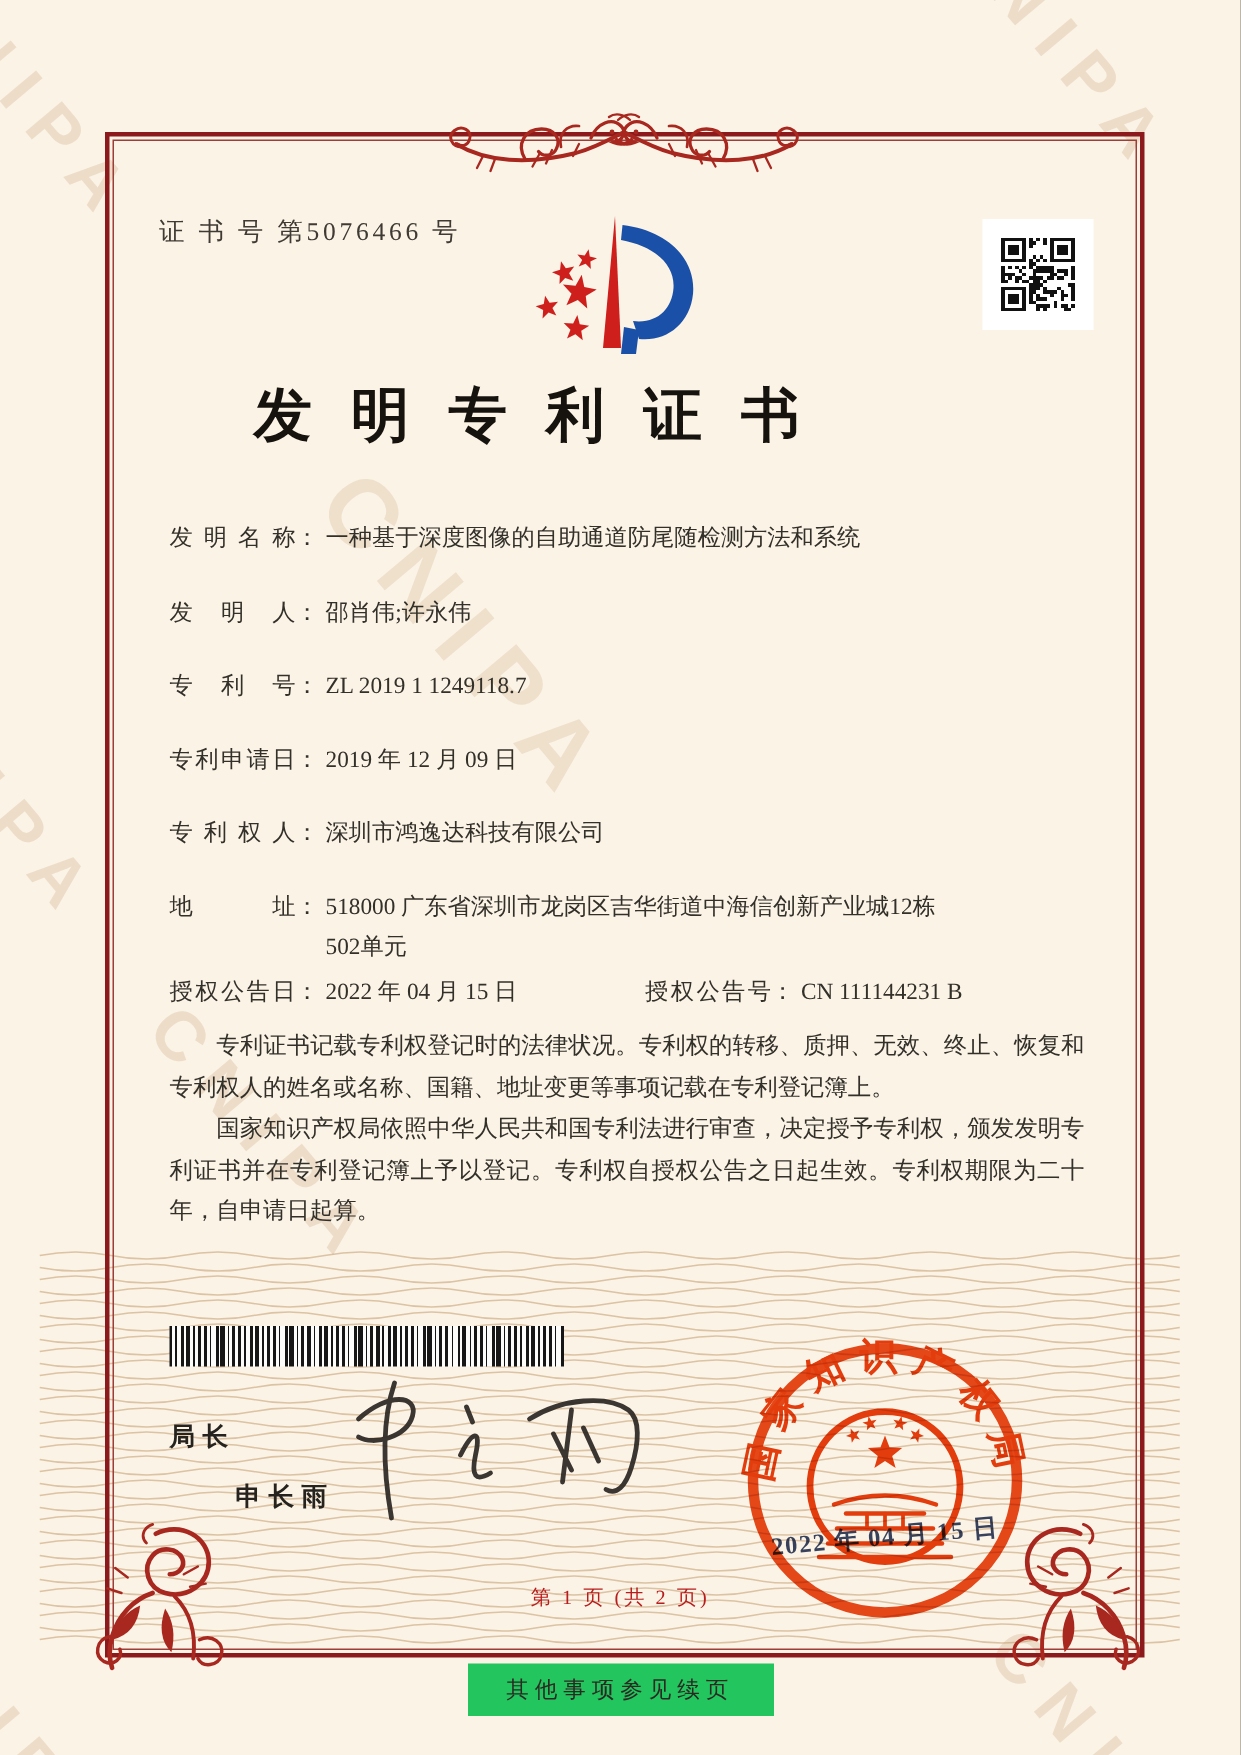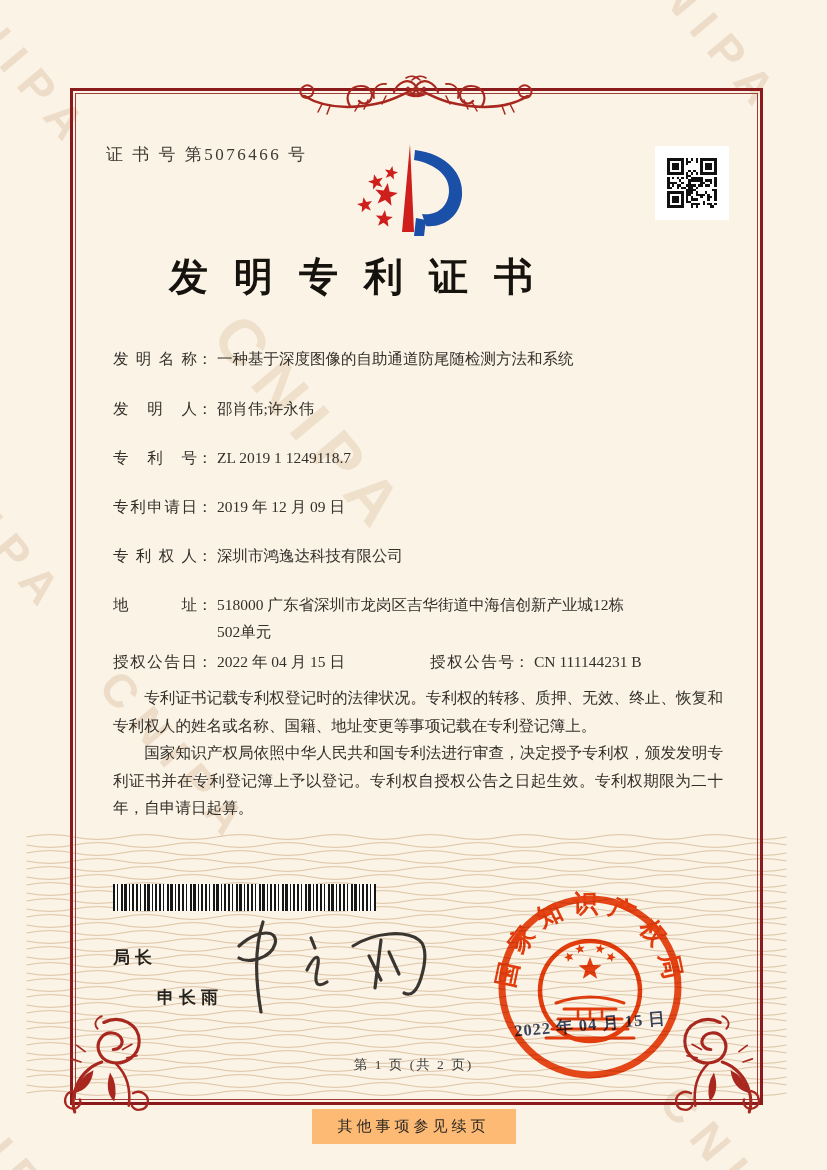--- a/index.html
+++ b/index.html
@@ -75,24 +75,24 @@
   .director-name  { position:absolute; left:113px; top:986px; font-size:17px; font-weight:700; letter-spacing:5px; color:#26231e; z-index:4;padding-left:44px; }
   .signature { position:absolute; left:225px; top:912px; width:215px; height:108px; z-index:4; }
 
   .seal { position:absolute; left:494px; top:891px; width:192px; height:192px; z-index:5; mix-blend-mode:multiply; }
   .seal-date {
     position:absolute; left:500px; top:1014px; width:180px; text-align:center;
     font-size:16.5px; font-weight:700; letter-spacing:1px; color:#1d2a4f;
     transform:rotate(-5deg); opacity:.88; z-index:6; mix-blend-mode:multiply;
   }
 
-  .pagenum { position:absolute; left:0; top:1056px; width:827px; text-align:center; font-size:13.5px; letter-spacing:2px; color:#404040; z-index:4; }
+  .pagenum { position:absolute; left:0; top:1056px; width:827px; text-align:center; font-size:13.5px; letter-spacing:2px; color:#b91c1c; z-index:4; }
   .footnote {
     position:absolute; left:50%; top:1109px; transform:translateX(-50%);
-    background:#fdba74; padding:8px 26px; font-size:15px; letter-spacing:4px;
+    background:#22c55e; padding:8px 26px; font-size:15px; letter-spacing:4px;
     color:#2c2822; z-index:6; white-space:nowrap;
   }
   svg { overflow:visible; }
 </style>
 </head>
 <body>
 
 <div class="page">
 
   <span class="wm" style="left:-30px; top:-35px;">CNIPA</span>

